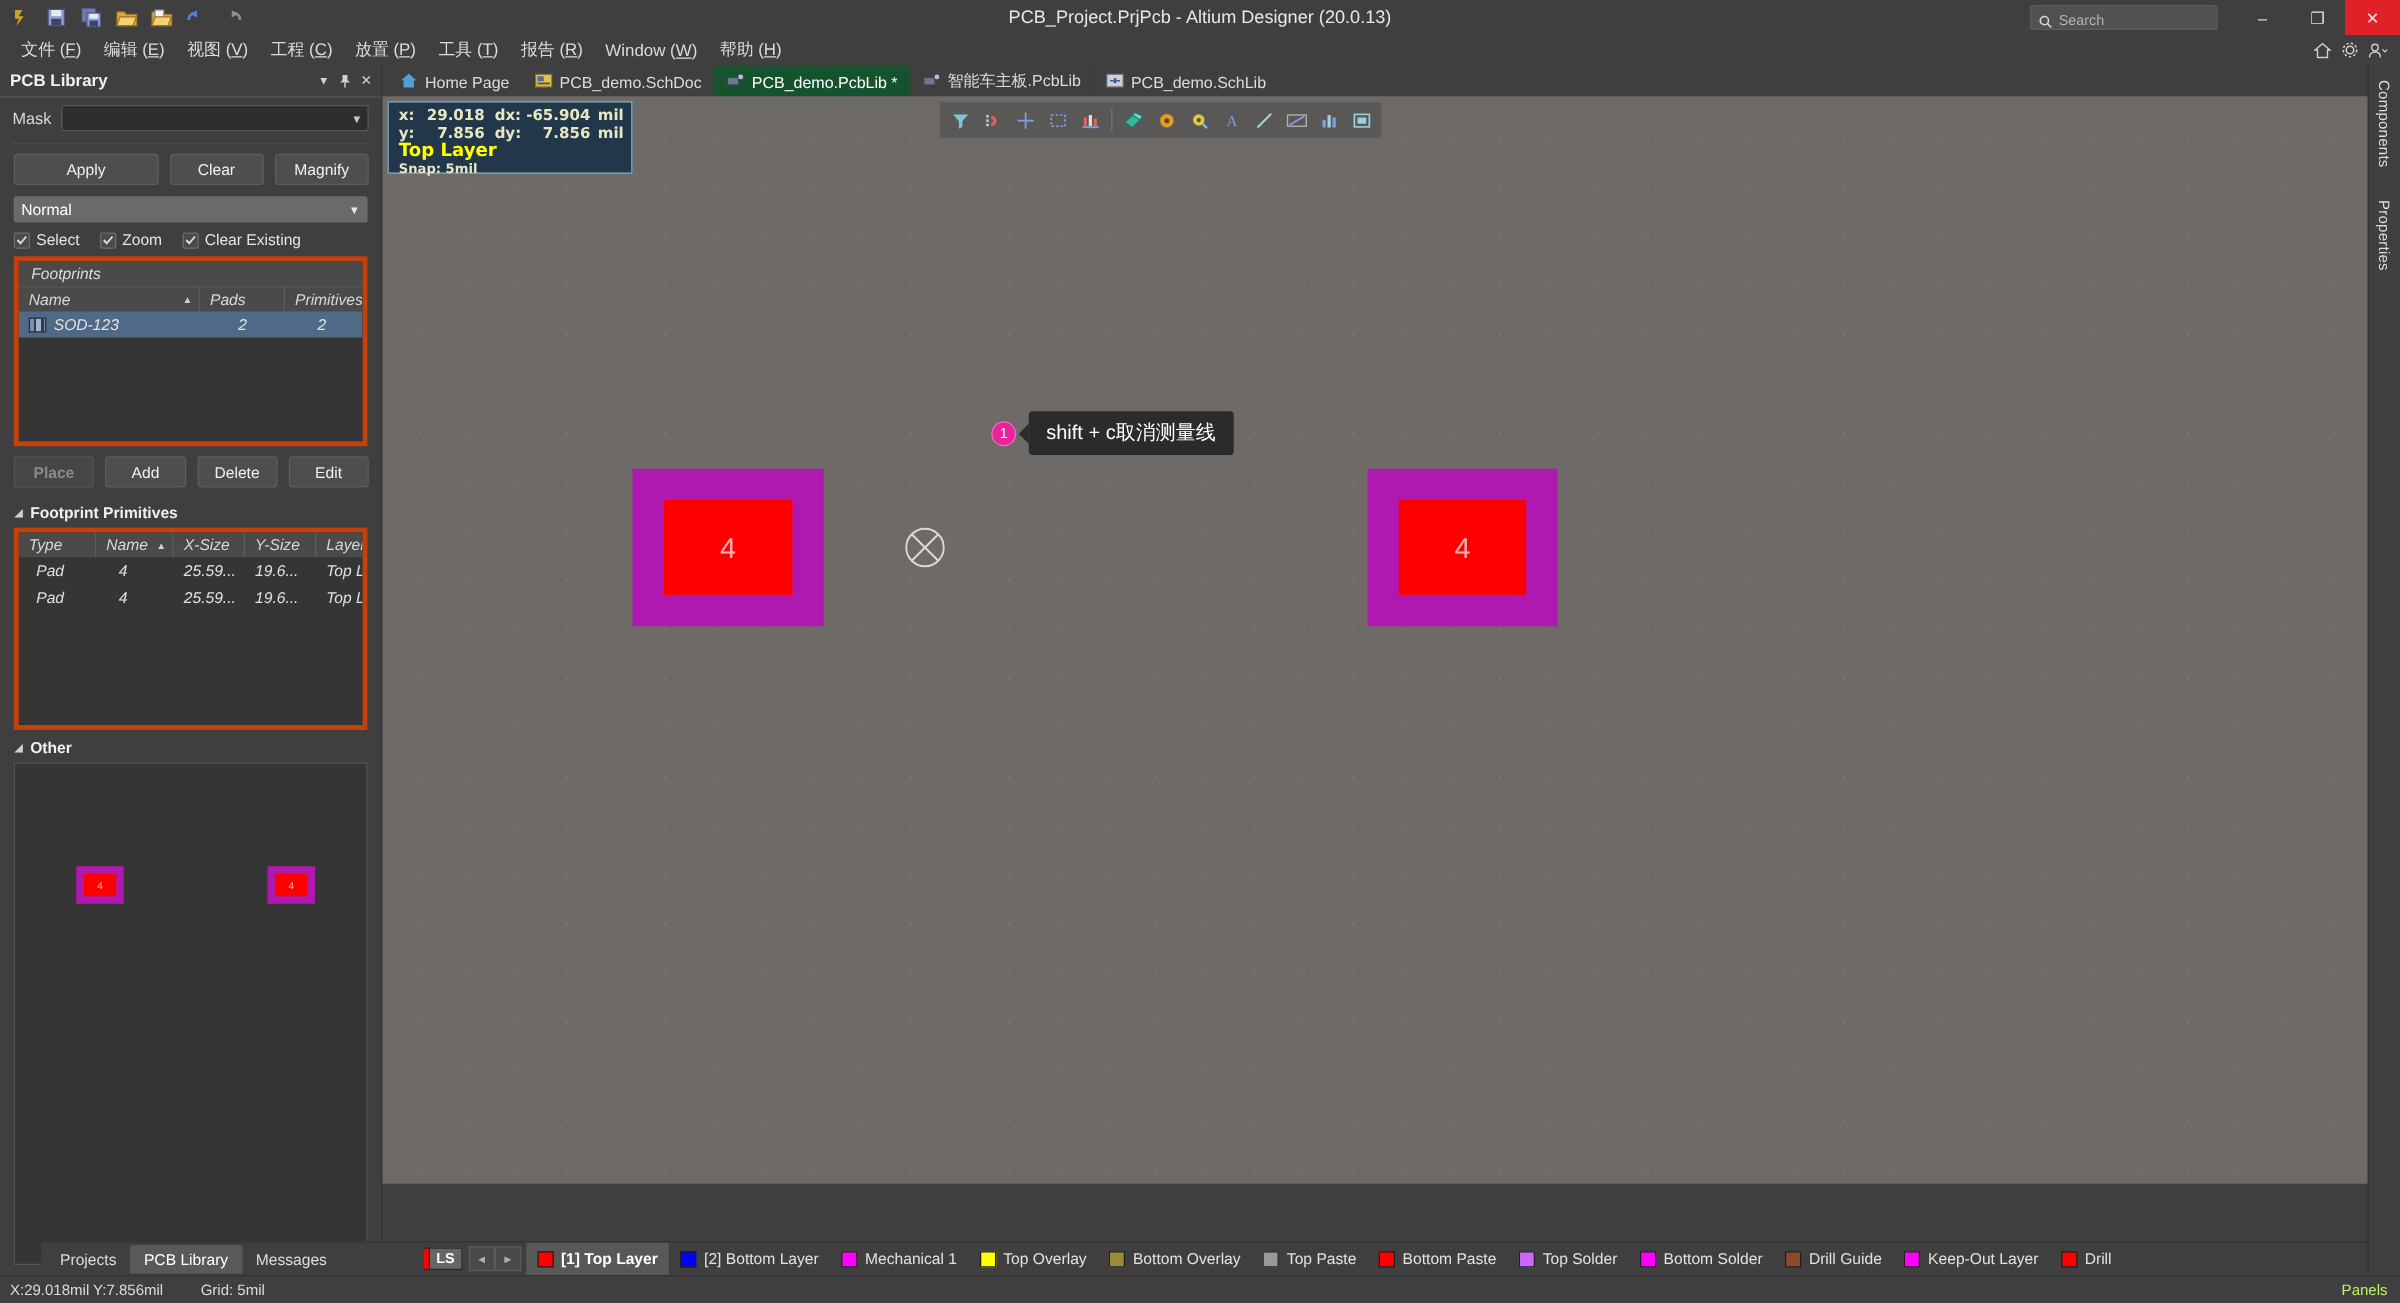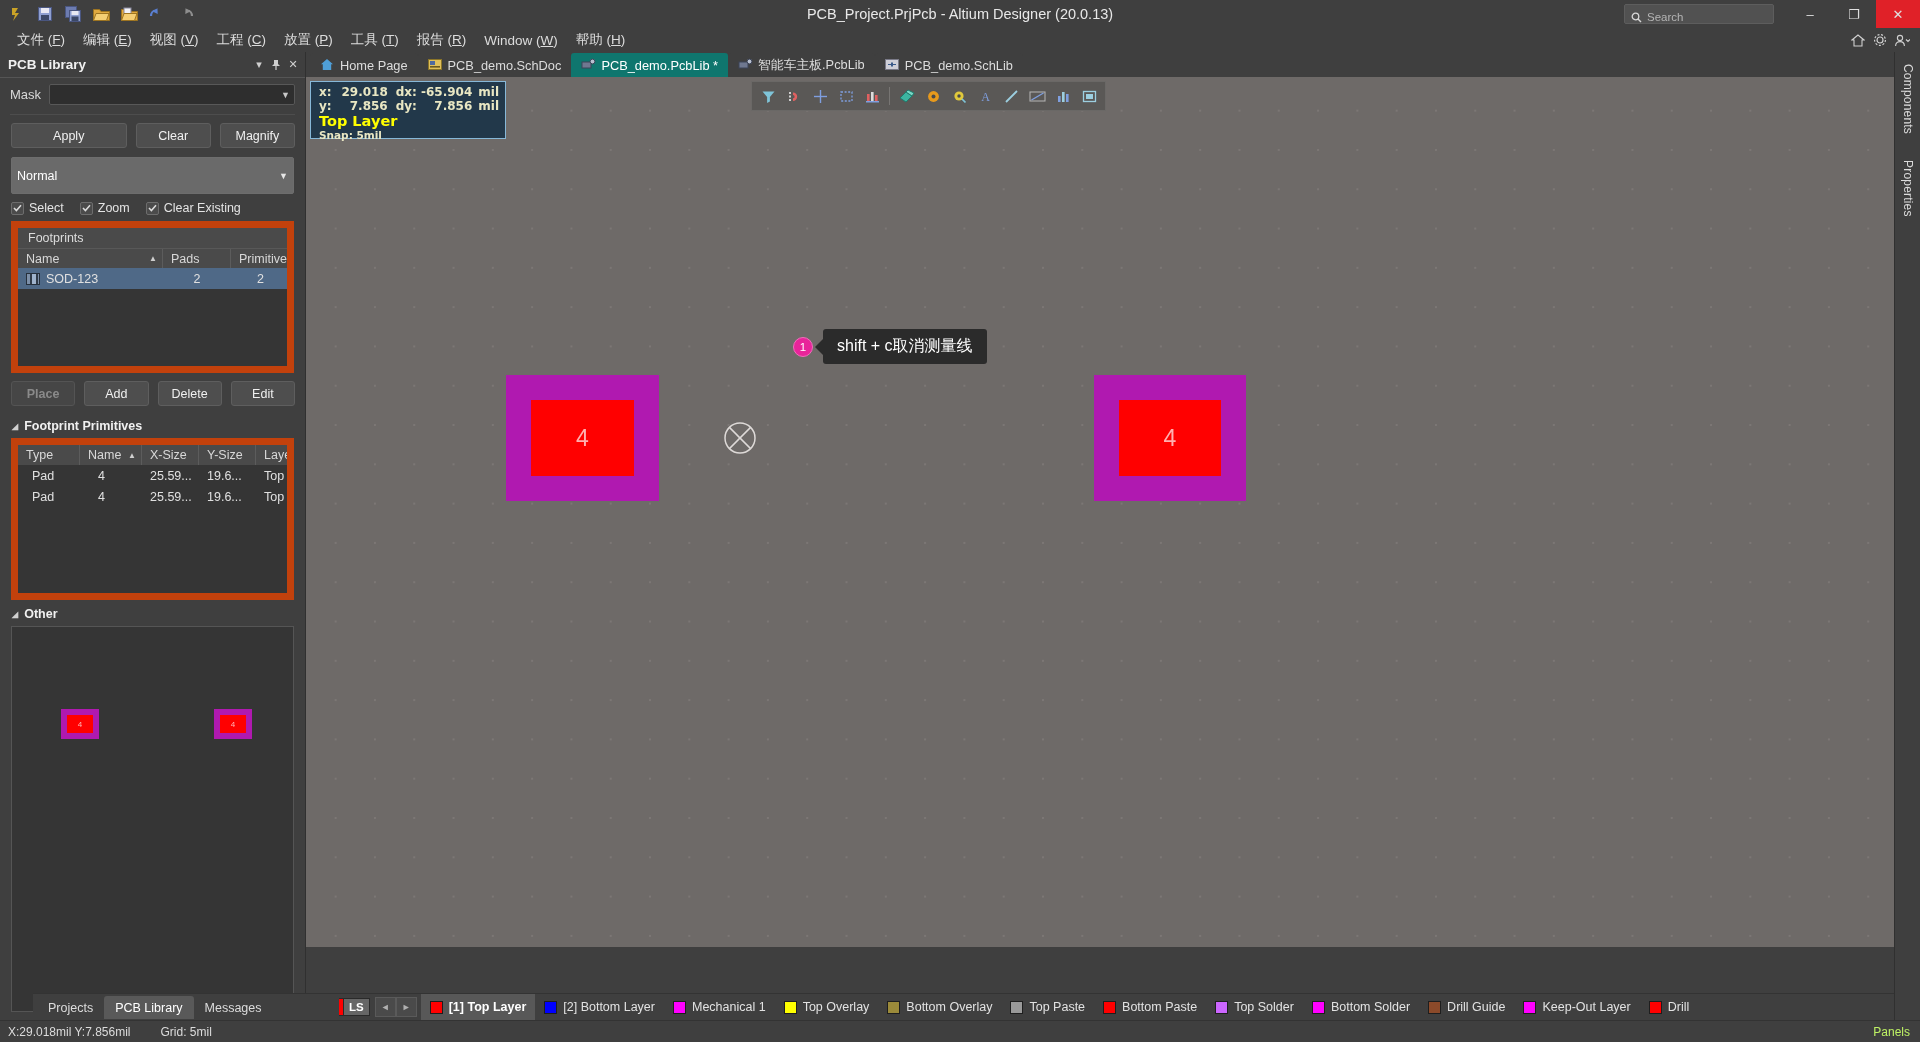--- a/index.html
+++ b/index.html
@@ -88,37 +88,37 @@
   .btn {
     height: 25px; background: #4e4e4e; border: 1px solid #5e5e5e; border-radius: 3px;
     display: flex; align-items: center; justify-content: center;
     font-size: 12.5px; color: #f0f0f0;
   }
   .btn.disabled { color: #8a8a8a; background: #464646; border-color: #545454; font-weight: bold; }
   .btn.apply { flex: 1.55; }
   .btn.eq { flex: 1; }
 
   .normal-combo {
-    margin: 3px 11px 0 11px; height: 37px; background: #6a6a6a; border: 1px solid #6d6d6d;
+    margin: 3px 11px 0 11px; height: 21px; background: #6a6a6a; border: 1px solid #6d6d6d;
     border-radius: 2px; display: flex; align-items: center; padding: 0 5px;
     font-size: 12.5px; color: #fff;
   }
   .normal-combo .arrow { margin-left: auto; font-size: 9px; color: #e6e6e6; }
 
   .chkrow { display: flex; align-items: center; padding: 7px 11px 6px 11px; gap: 16px; }
   .chk { display: flex; align-items: center; gap: 5px; font-size: 12.5px; color: #e4e4e4; }
   .chkbox {
     width: 13px; height: 13px; background: #4b4b4b; border: 1px solid #6d6d6d;
     border-radius: 2px; display: flex; align-items: center; justify-content: center;
   }
   .chkbox svg { display:block; }
 
   .grp-box {
-    margin: 0 11px; background: #353535; border: 7px solid #c2410c;
-    display: flex; flex-direction: column; overflow: hidden;
+    margin: 0 11px; background: #353535; border: 4px solid #c2410c;
+    display: flex; flex-direction: column; overflow: hidden; font-style: italic;
   }
   .grp-title {
     height: 20px; display: flex; align-items: center; padding-left: 10px;
     font-size: 12.5px; color: #dcdcdc; background: #4a4a4a;
   }
   .tbl-head {
     height: 20px; display: flex; align-items: center; background: #4a4a4a;
     border-top: 1px solid #585858; font-size: 12.5px; color: #d8d8d8;
   }
   .th { padding-left: 8px; border-right: 1px solid #5c5c5c; height: 100%;
@@ -158,21 +158,21 @@
   .mainarea { flex: 1 1 auto; display: flex; flex-direction: column; min-width: 0; background: #3f3f3f; }
   .tabbar {
     height: 25px; background: #3f3f3f; display: flex; align-items: flex-end;
     padding-left: 4px; flex: 0 0 25px; gap: 0;
   }
   .doctab {
     height: 24px; display: flex; align-items: center; gap: 6px; padding: 0 10px;
     font-size: 12.8px; color: #dcdcdc; background: #3f3f3f; border-radius: 3px 3px 0 0;
     white-space: nowrap;
   }
-  .doctab.active { background: #0f766e; color: #ffffff; }
+  .doctab.active { background: #14532d; color: #ffffff; }
   .tabicon { width: 14px; height: 14px; flex: 0 0 14px; }
 
   .canvas-wrap { flex: 1 1 auto; position: relative; background: #6e6a68; overflow: hidden; min-height: 0; }
 
   .coord-panel {
     position: absolute; left: 4px; top: 4px; width: 196px; height: 58px;
     background: #22384a; border: 1px solid #87b8d8; padding: 3px 6px 0 8px;
     font-family: "DejaVu Sans", sans-serif; z-index: 6;
   }
   .cp-line { display: flex; align-items: baseline; font-size: 12px; font-weight: bold; color: #e9e7c3; white-space: nowrap; }

